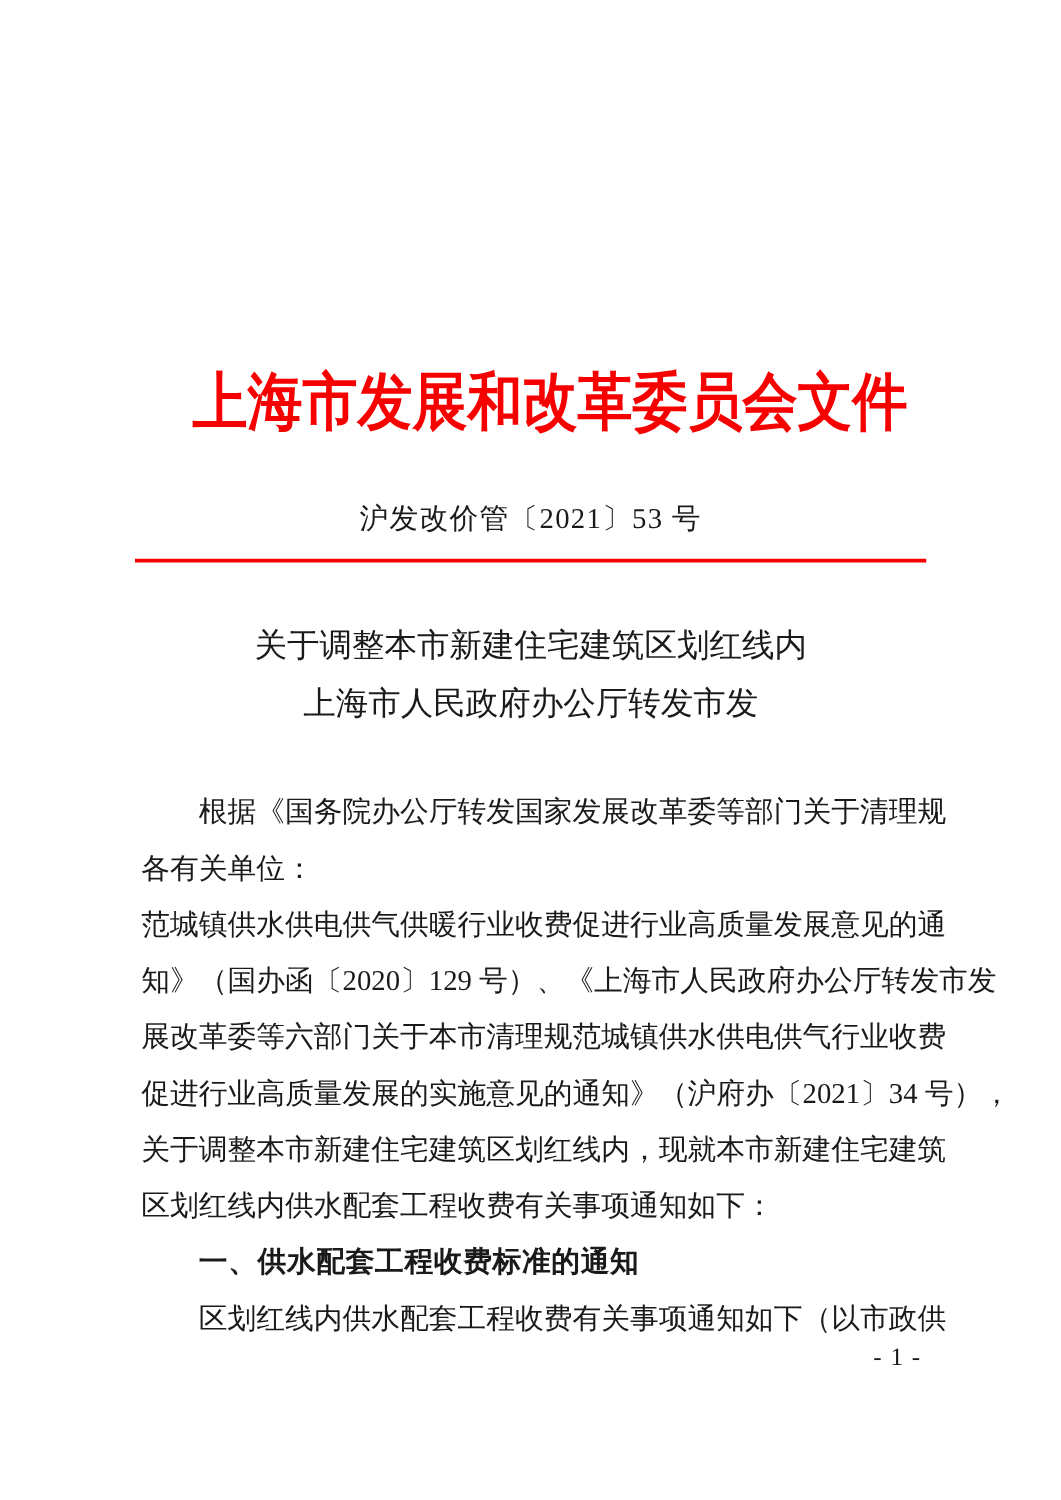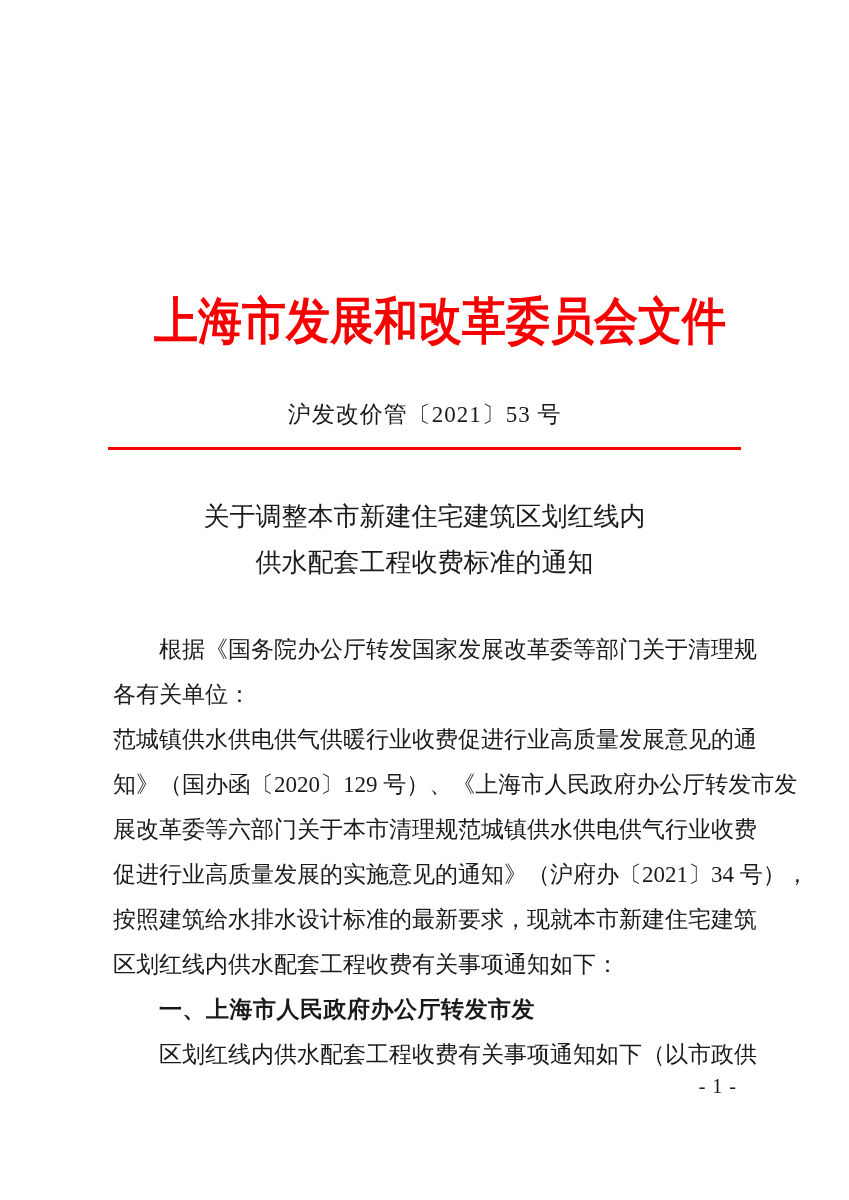--- a/index.html
+++ b/index.html
@@ -109,34 +109,34 @@
   <div class="agency-header">
     <span class="condense">上海市发展和改革委员会文件</span>
   </div>
 
   <div class="doc-number">沪发改价管〔2021〕53 号</div>
 
   <div class="red-divider"></div>
 
   <div class="doc-title">
     <div>关于调整本市新建住宅建筑区划红线内</div>
-    <div>供水配套工程收费标准的通知</div>
+    <div>上海市人民政府办公厅转发市发</div>
   </div>
 
   <div class="body-block">
     <div class="line indent stretch">根据《国务院办公厅转发国家发展改革委等部门关于清理规</div>
 
     <div class="line">各有关单位：</div>
     <div class="line stretch">范城镇供水供电供气供暖行业收费促进行业高质量发展意见的通</div>
     <div class="line stretch">知》（国办函〔2020〕129 号）、《上海市人民政府办公厅转发市发</div>
     <div class="line stretch">展改革委等六部门关于本市清理规范城镇供水供电供气行业收费</div>
     <div class="line stretch">促进行业高质量发展的实施意见的通知》（沪府办〔2021〕34 号），</div>
-    <div class="line stretch">按照建筑给水排水设计标准的最新要求，现就本市新建住宅建筑</div>
+    <div class="line stretch">关于调整本市新建住宅建筑区划红线内，现就本市新建住宅建筑</div>
     <div class="line">区划红线内供水配套工程收费有关事项通知如下：</div>
 
-    <div class="line indent section-heading">一、上海市人民政府办公厅转发市发</div>
+    <div class="line indent section-heading">一、供水配套工程收费标准的通知</div>
 
     <div class="line indent stretch">区划红线内供水配套工程收费有关事项通知如下（以市政供</div>
   </div>
 
   <div class="page-number">- 1 -</div>
 
 </div>
 
 </body></html>

